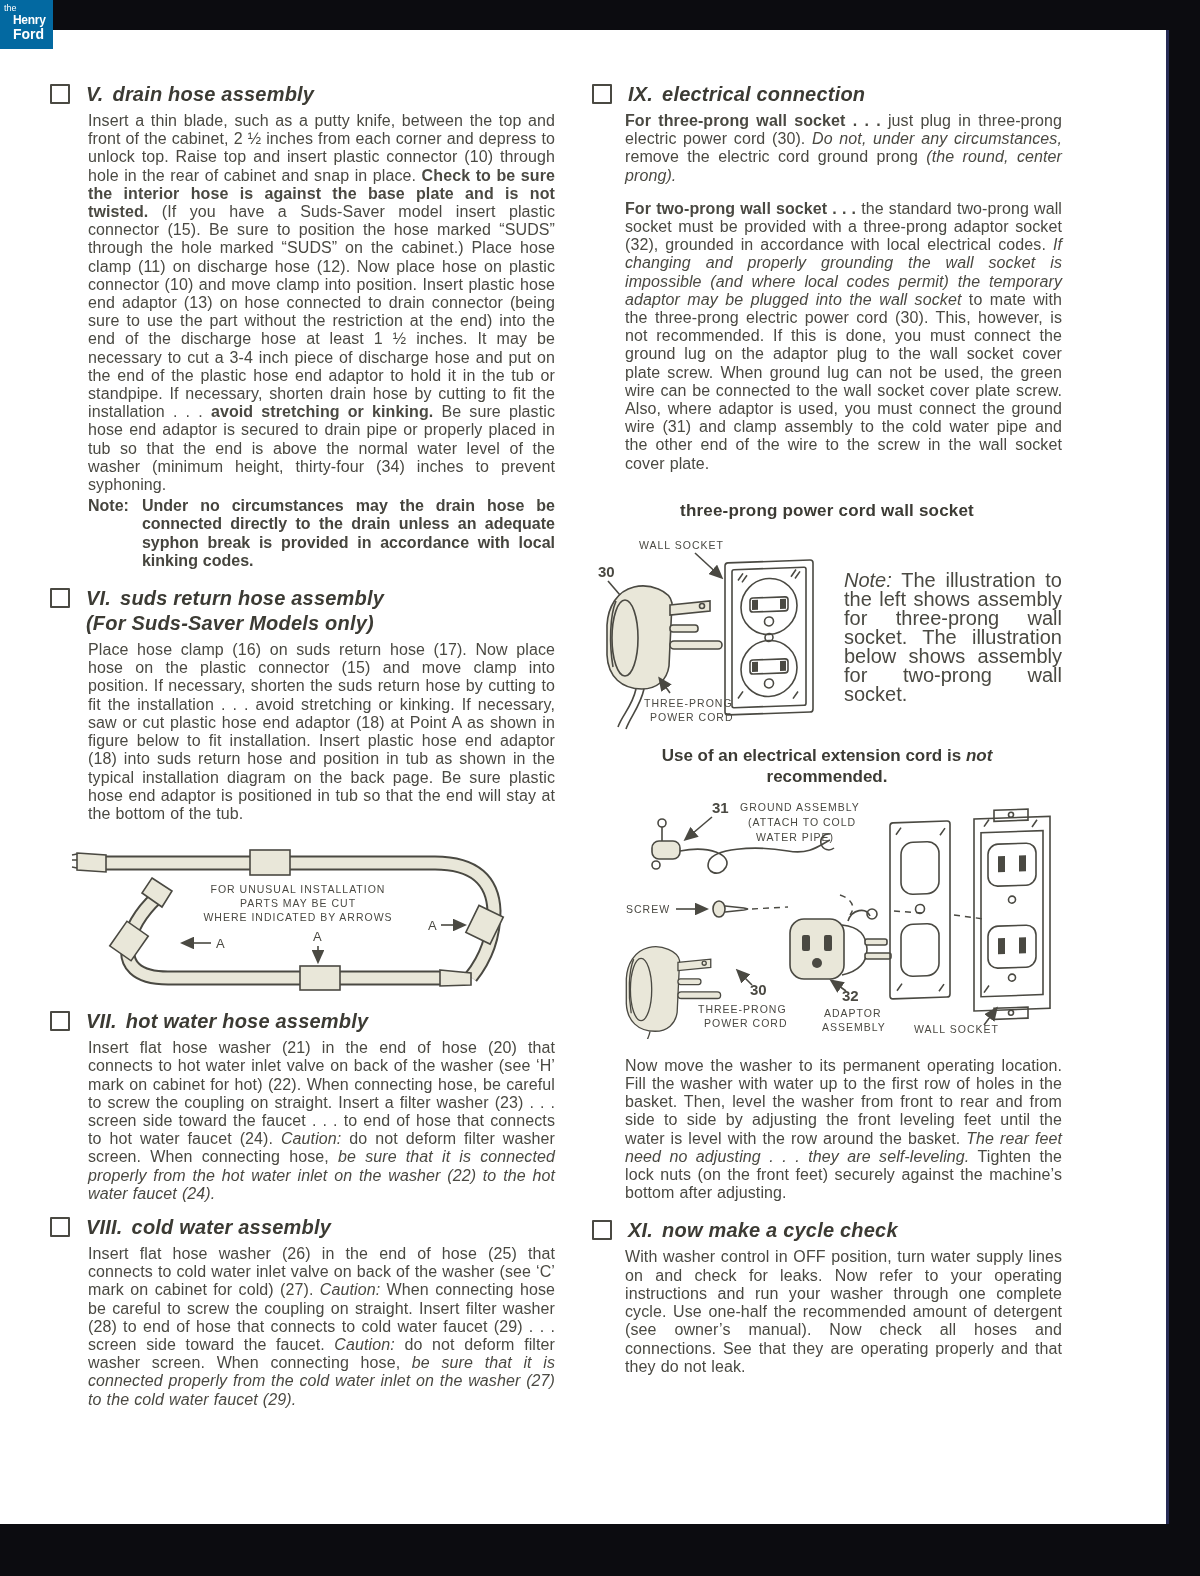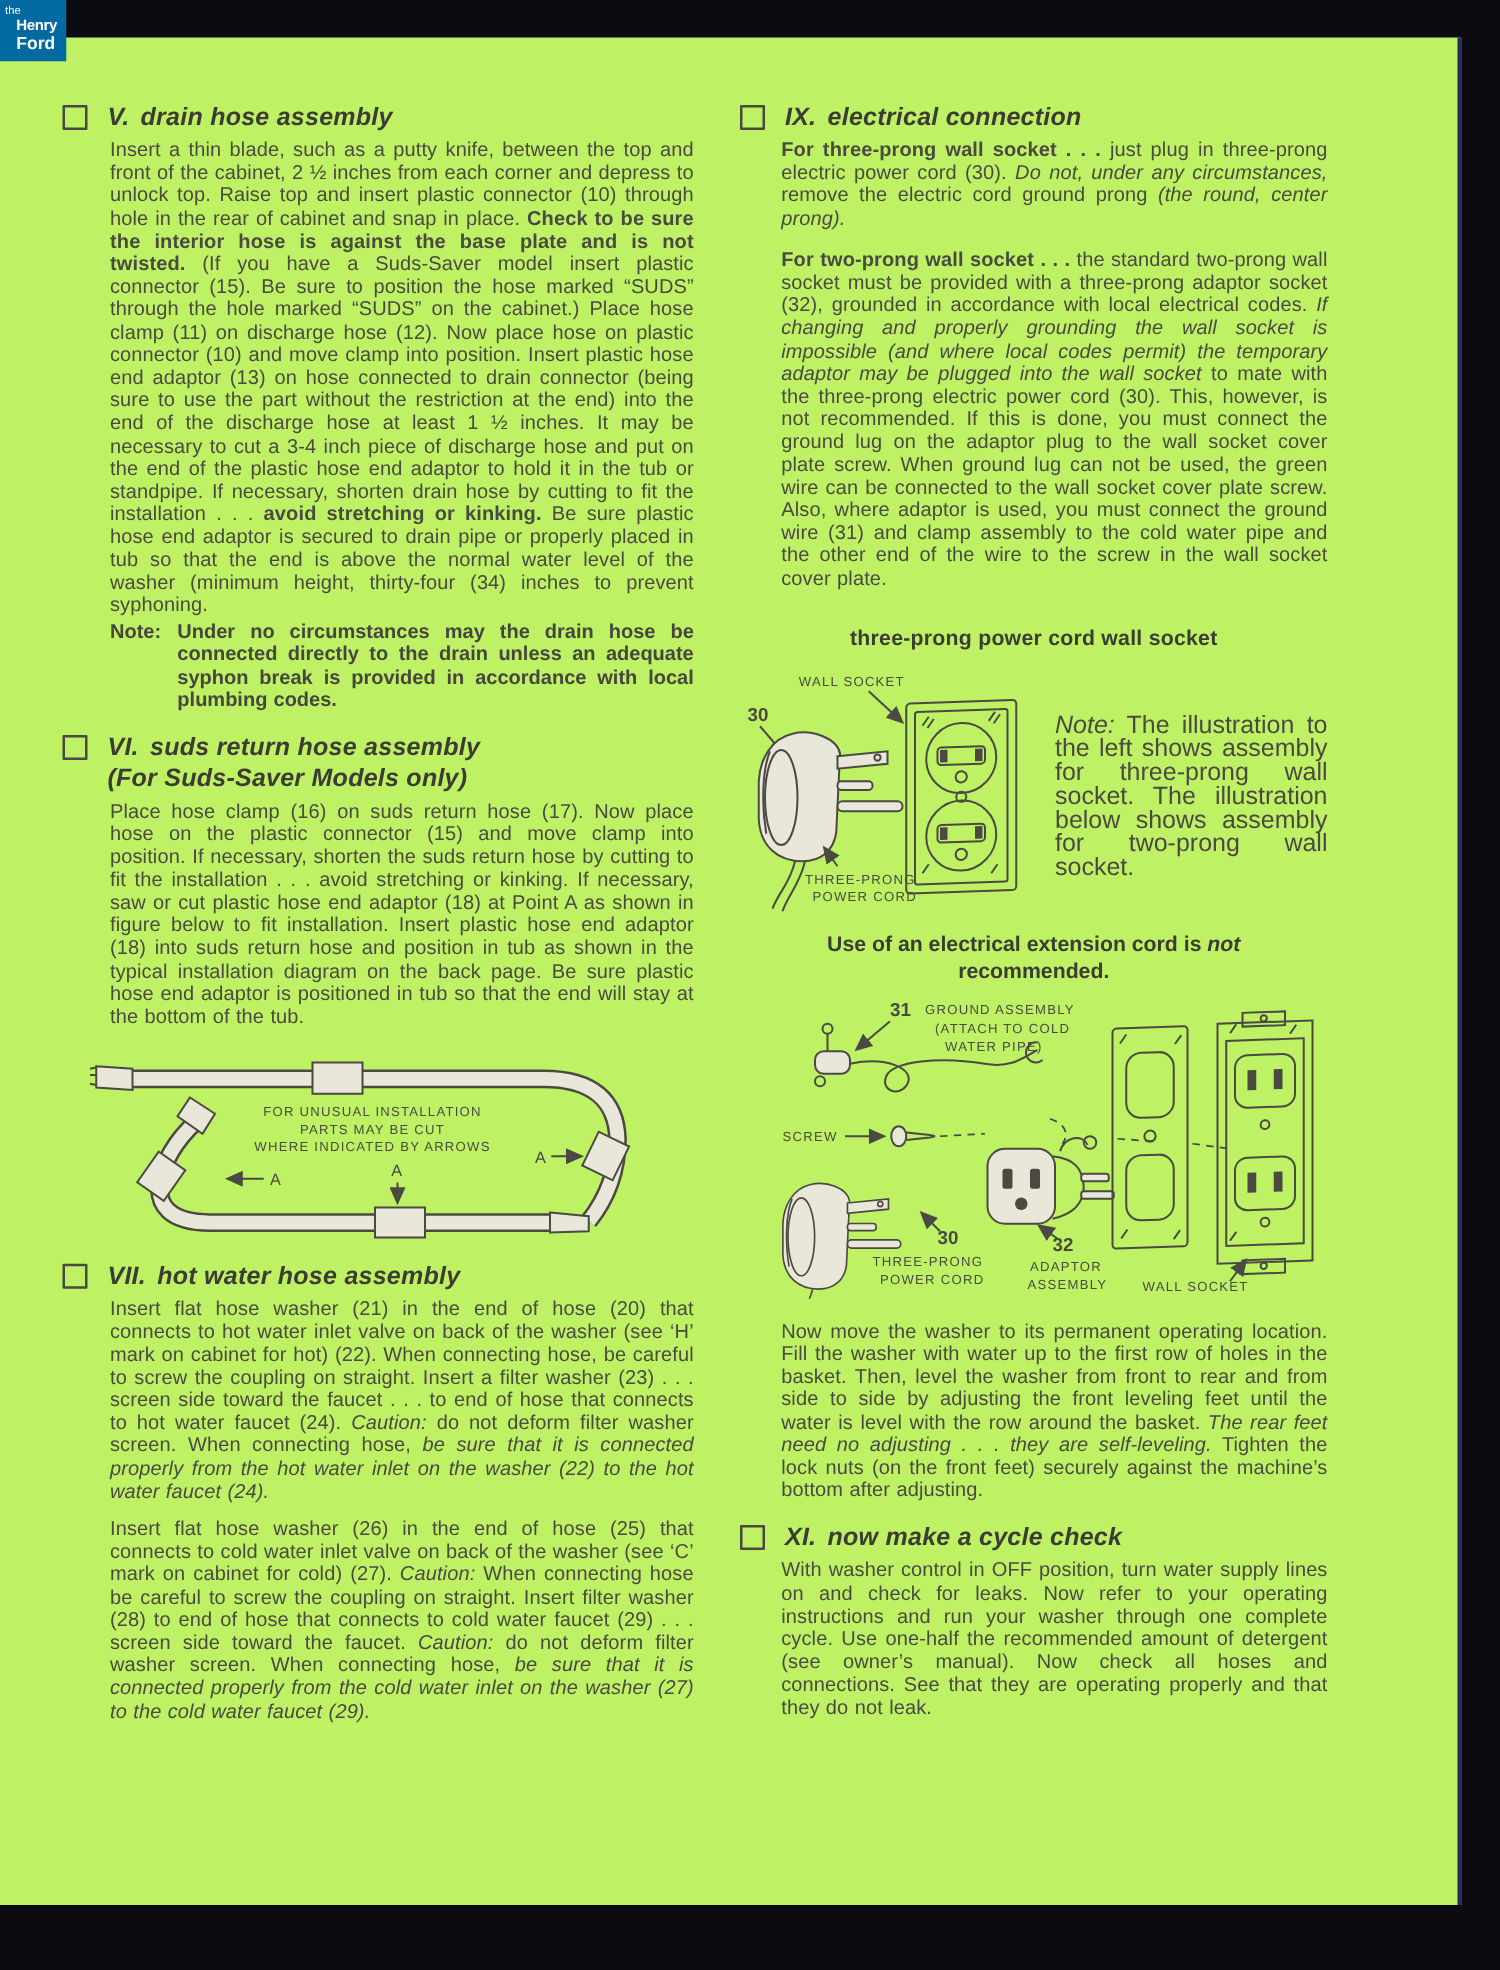--- a/index.html
+++ b/index.html
@@ -4,21 +4,21 @@
 <style>
   html,body{margin:0;padding:0;}
   body{
     width:1200px;height:1576px;position:relative;
     background:#0c0c10;
     font-family:"Liberation Sans","DejaVu Sans",sans-serif;
     -webkit-font-smoothing:antialiased;
   }
   .page{
     position:absolute;left:0;top:30px;width:1169px;height:1494px;
-    background:#bef264;border-right:3px solid #272c55;
+    background:#ffffff;border-right:3px solid #272c55;
     box-sizing:border-box;overflow:hidden;
   }
   .logo{
     position:absolute;left:0;top:0;width:53px;height:49px;background:#0369a1;
     color:#fff;z-index:5;padding:4px 3px 0 4px;box-sizing:border-box;line-height:1;
   }
   .logo-the{display:block;font-size:9px;}
   .logo-henry{display:block;font-weight:bold;font-size:12px;margin-left:9px;margin-top:1px;letter-spacing:-0.3px;}
   .logo-ford{display:block;font-weight:bold;font-size:14px;margin-left:9px;margin-top:1px;}
   .col{position:absolute;top:52px;color:#4a4942;}
@@ -80,21 +80,21 @@
   <div class="col col-left">
 
     <section>
       <div class="sec-head">
         <span class="checkbox"></span>
         <h2 class="sec-title"><span class="num">V.</span><span>drain hose assembly</span></h2>
       </div>
       <p class="body"><span>Insert a thin blade, such as a putty knife, between the top and front of the cabinet, 2 ½ inches from each corner and depress to unlock top. Raise top and insert plastic connector (10) through hole in the rear of cabinet and snap in place. </span><span class="s-b">Check to be sure the interior hose is against the base plate and is not twisted.</span><span> (If you have a Suds-Saver model insert plastic connector (15). Be sure to position the hose marked “SUDS” through the hole marked “SUDS” on the cabinet.) Place hose clamp (11) on discharge hose (12). Now place hose on plastic connector (10) and move clamp into position. Insert plastic hose end adaptor (13) on hose connected to drain connector (being sure to use the part without the restriction at the end) into the end of the discharge hose at least 1 ½ inches. It may be necessary to cut a 3-4 inch piece of discharge hose and put on the end of the plastic hose end adaptor to hold it in the tub or standpipe. If necessary, shorten drain hose by cutting to fit the installation . . . </span><span class="s-b">avoid stretching or kinking.</span><span> Be sure plastic hose end adaptor is secured to drain pipe or properly placed in tub so that the end is above the normal water level of the washer (minimum height, thirty-four (34) inches to prevent syphoning.</span></p>
       <div class="note">
         <span class="note-label">Note:</span>
-        <span class="note-text">Under no circumstances may the drain hose be connected directly to the drain unless an adequate syphon break is provided in accordance with local plumbing codes.</span>
+        <span class="note-text">Under no circumstances may the drain hose be connected directly to the drain unless an adequate syphon break is provided in accordance with local kinking codes.</span>
       </div>
     </section>
 
     <section class="mt16">
       <div class="sec-head">
         <span class="checkbox"></span>
         <h2 class="sec-title">
           <div><span class="num">VI.</span><span>suds return hose assembly</span></div>
           <div>(For Suds-Saver Models only)</div>
         </h2>
@@ -139,20 +139,24 @@
 
     <section class="mt12">
       <div class="sec-head">
         <span class="checkbox"></span>
         <h2 class="sec-title"><span class="num">VII.</span><span>hot water hose assembly</span></h2>
       </div>
       <p class="body"><span>Insert flat hose washer (21) in the end of hose (20) that connects to hot water inlet valve on back of the washer (see ‘H’ mark on cabinet for hot) (22).  When connecting hose, be careful to screw the coupling on straight.  Insert a filter washer (23) . . . screen side toward the faucet . . . to end of hose that connects to hot water faucet (24).  </span><span class="s-i">Caution:</span><span> do not deform filter washer screen.  When connecting hose, </span><span class="s-i">be sure that it is connected properly from the hot water inlet on the washer (22) to the hot water faucet (24).</span></p>
     </section>
 
     <section class="mt12">
+      <div class="sec-head">
+        <span class="checkbox"></span>
+        <h2 class="sec-title"><span class="num">VIII.</span><span>cold water assembly</span></h2>
+      </div>
       <p class="body"><span>Insert flat hose washer (26) in the end of hose (25) that connects to cold water inlet valve on back of the washer (see ‘C’ mark on cabinet for cold) (27).  </span><span class="s-i">Caution:</span><span> When connecting hose be careful to screw the coupling on straight.  Insert filter washer (28) to end of hose that connects to cold water faucet (29) . . . screen side toward the faucet.  </span><span class="s-i">Caution:</span><span> do not deform filter washer screen. When connecting hose, </span><span class="s-i">be sure that it is connected properly from the cold water inlet on the washer (27) to the cold water faucet (29).</span></p>
     </section>
 
   </div>
 
   <div class="col col-right">
 
     <section>
       <div class="sec-head">
         <span class="checkbox"></span>

